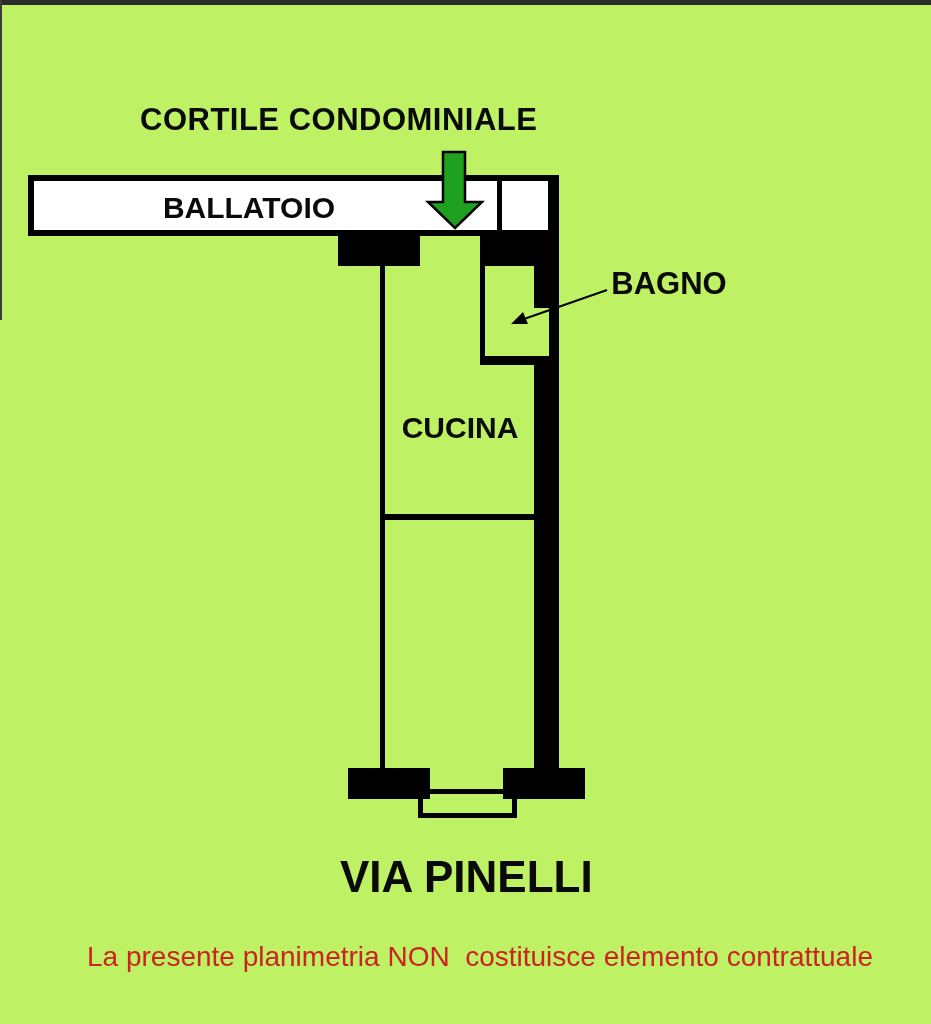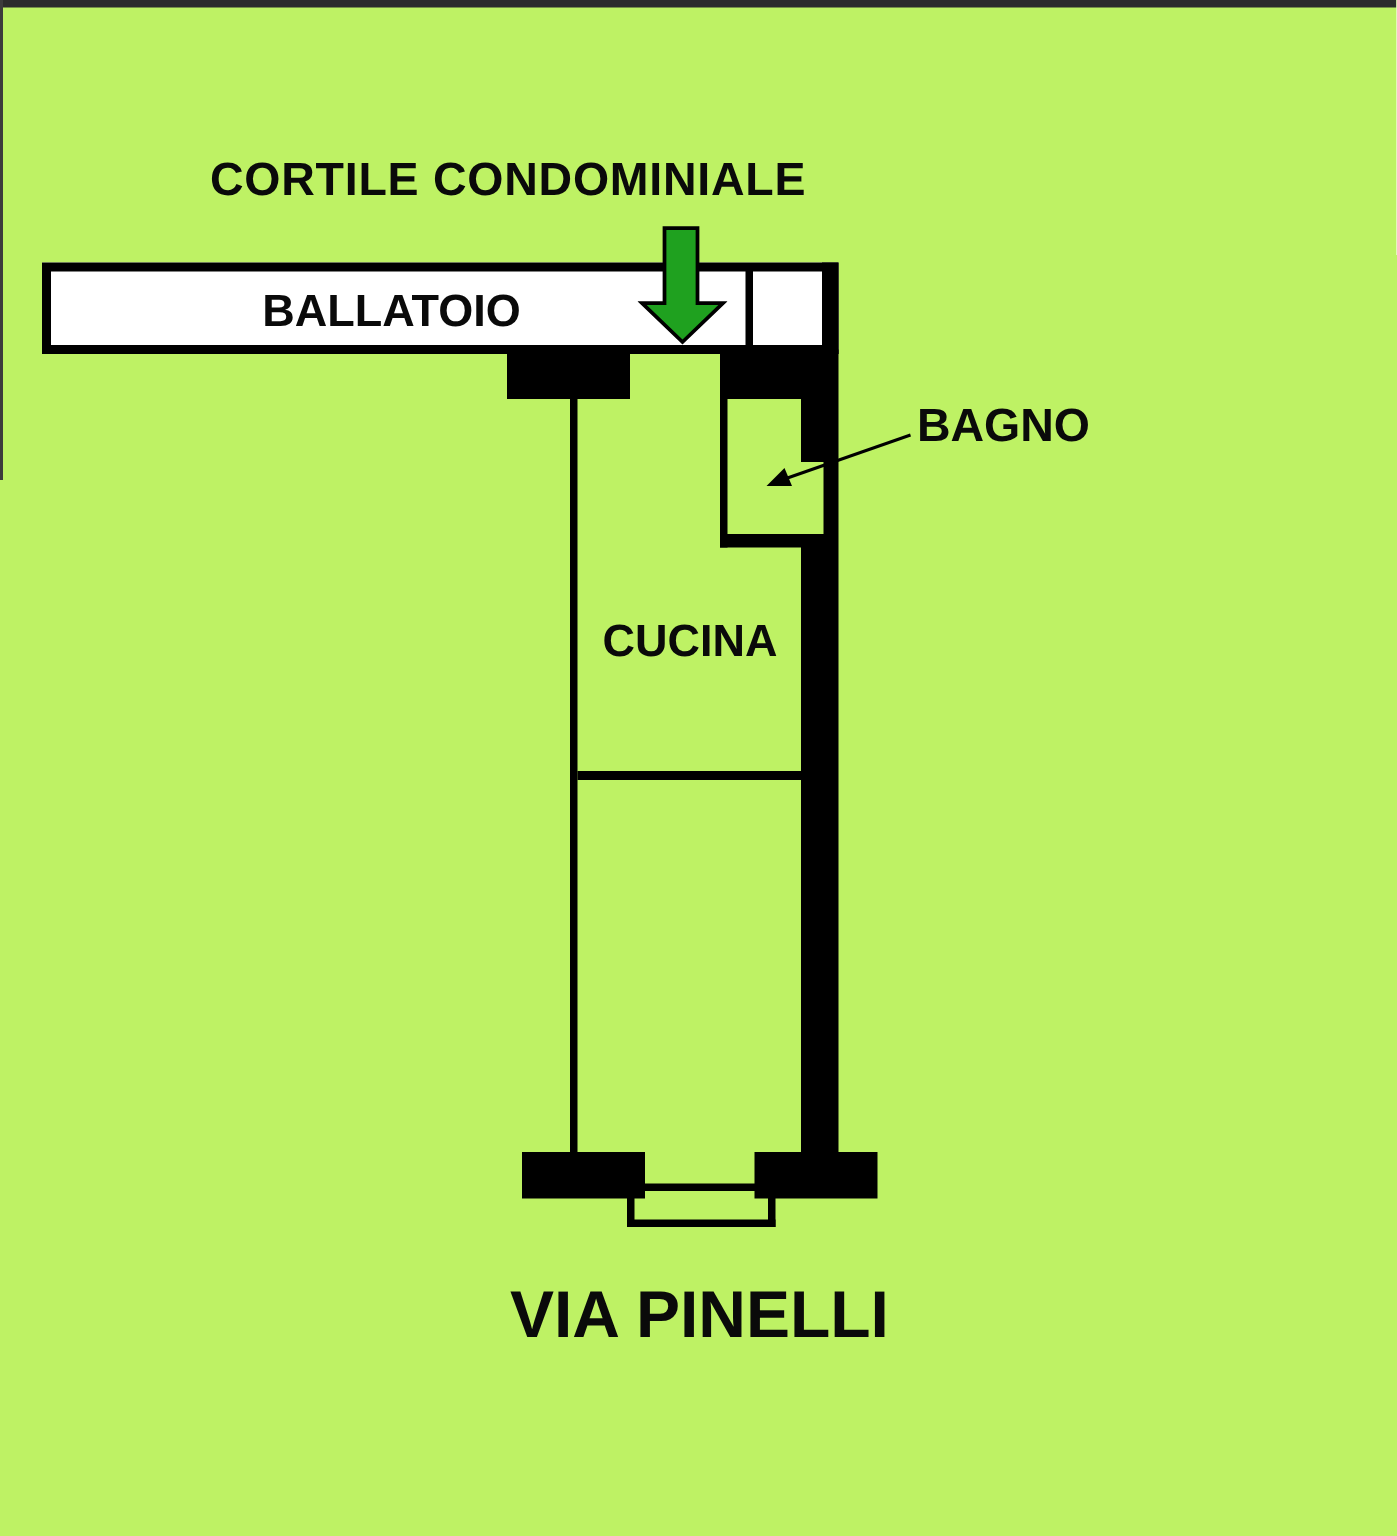--- a/index.html
+++ b/index.html
@@ -21,21 +21,21 @@
     line-height:1.15;
   }
   #ballatoio-box{
     position:absolute;
     left:28px;top:175px;width:531px;height:61px;
     border:6px solid #000000;
     box-sizing:border-box;
     background:#ffffff;
   }
   #title-label{left:140px;top:102px;width:392px;font-size:31px;letter-spacing:0.5px;}
-  #ballatoio-label{left:34px;top:191px;width:430px;font-size:30px;padding-left:12px;}
+  #ballatoio-label{left:34px;top:191px;width:430px;font-size:30px;}
   #bagno-label{left:604px;top:266px;width:130px;font-size:31px;}
   #cucina-label{left:385px;top:379px;width:150px;font-size:30px;margin-top:32px;}
   #camera-label{left:388px;top:626px;width:155px;font-size:31px;}
   #via-label{left:340px;top:852px;width:220px;font-size:44px;}
   #disclaimer-label{
     position:absolute;
     left:30px;top:941px;width:900px;
     font-size:28px;font-weight:normal;
     color:#cc2222;
     text-align:center;
@@ -86,14 +86,15 @@
   <div class="label" id="bagno-label">BAGNO</div>
   <div class="label" id="cucina-label">CUCINA</div>
 
   <svg style="left:500px;top:280px;" width="120" height="52" viewBox="0 0 120 52">
     <line x1="107" y1="10" x2="24" y2="39" stroke="#000000" stroke-width="2"></line>
     <polygon points="11,44 28,44 23,32" fill="#000000"></polygon>
   </svg>
 
   <div class="label" id="via-label">VIA PINELLI</div>
 
+  <div id="disclaimer-label">La presente planimetria NON  costituisce elemento contrattuale</div>
 
 </div>
 
 </body></html>

